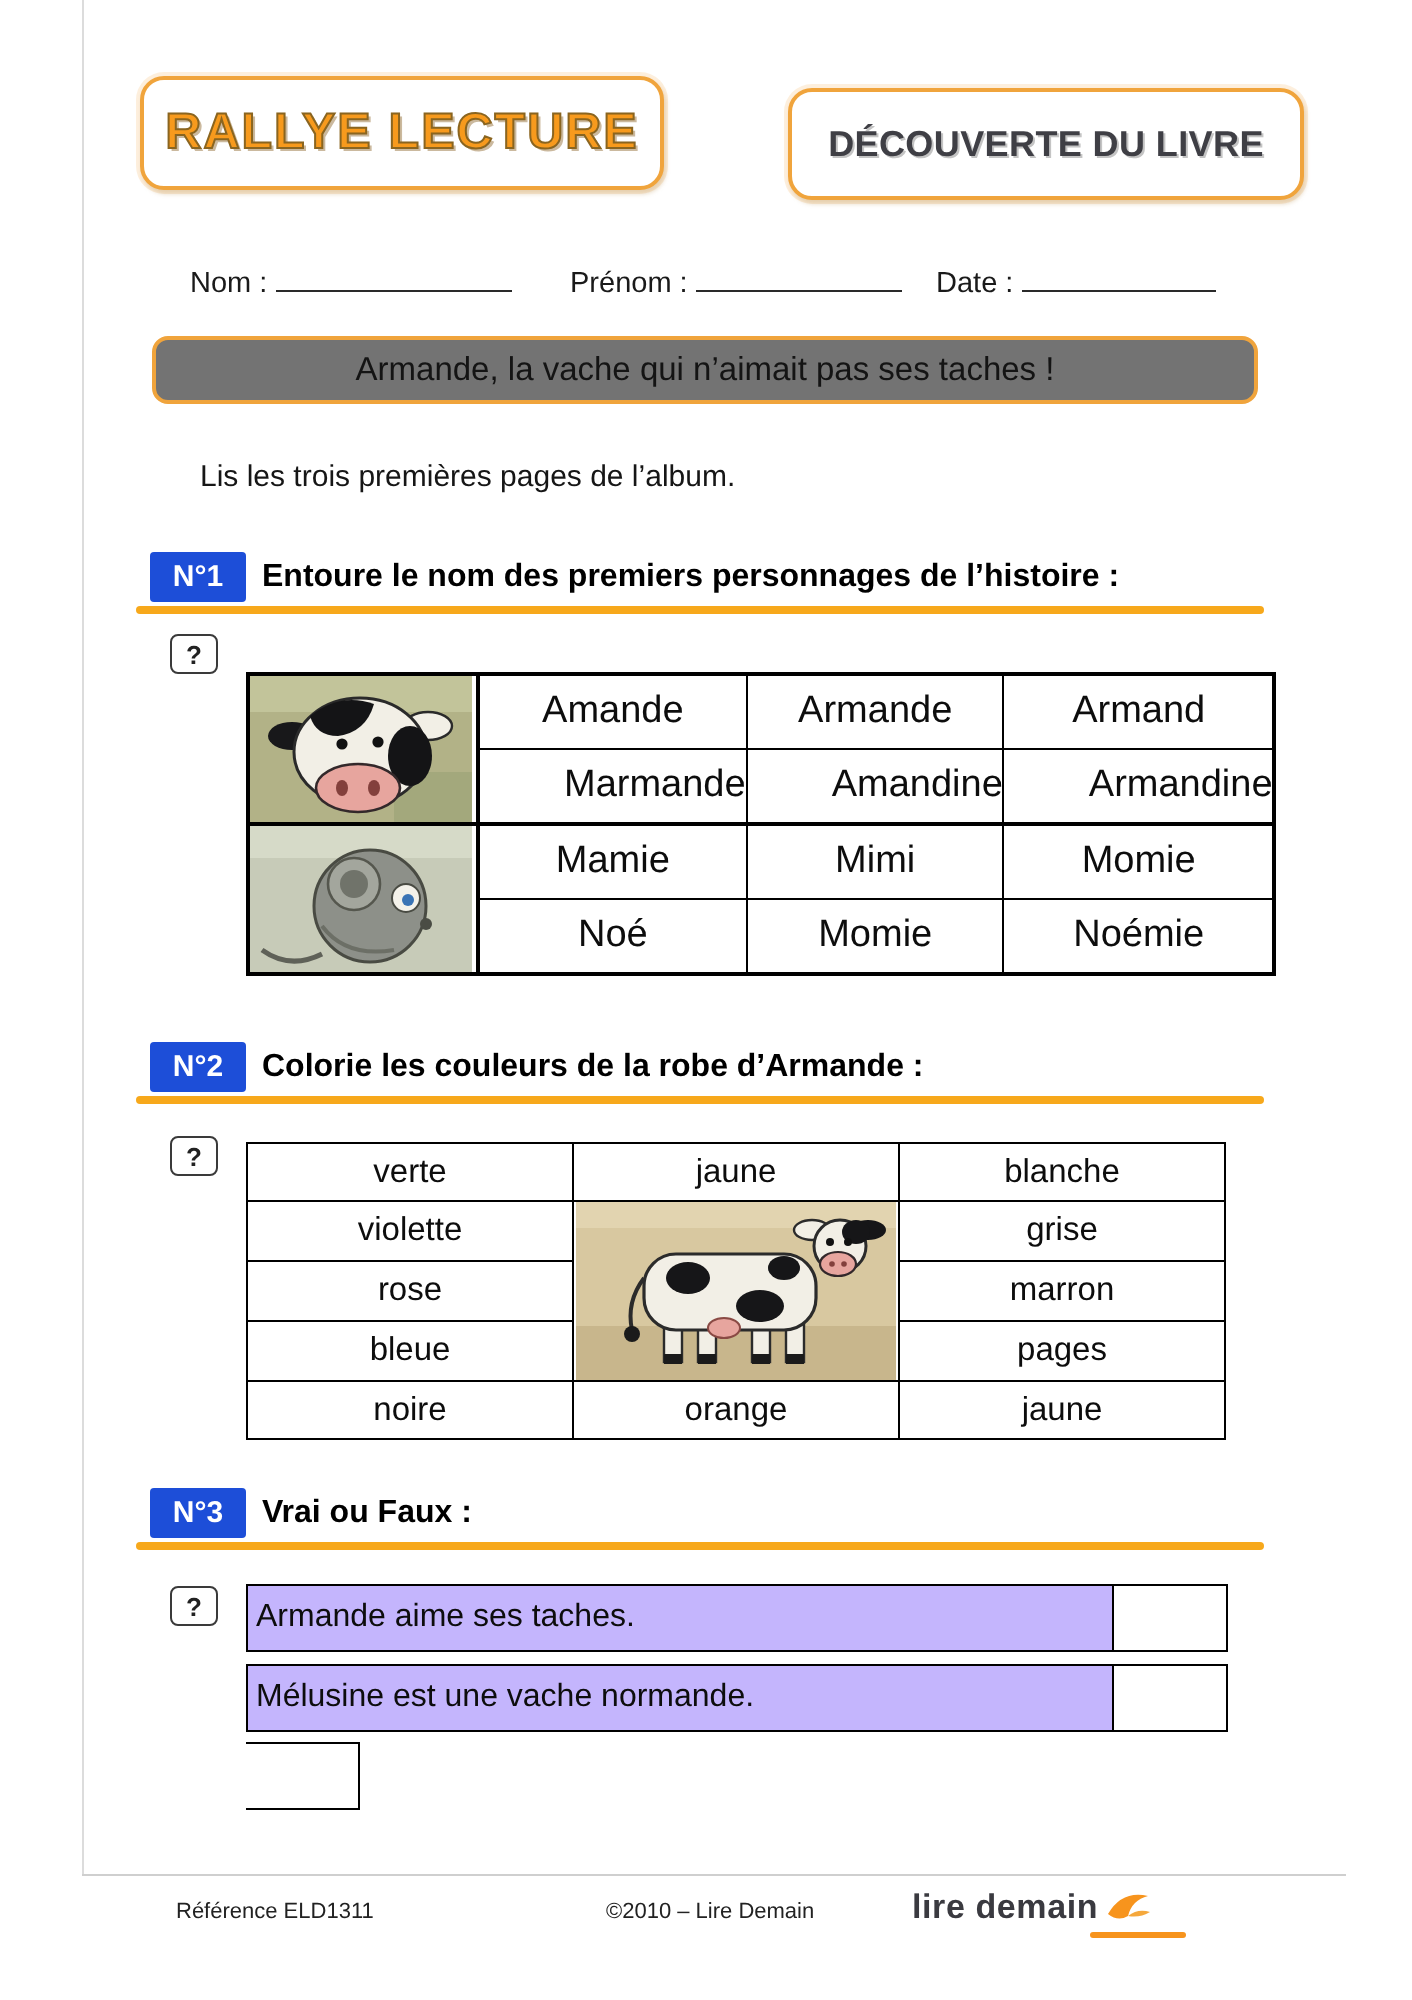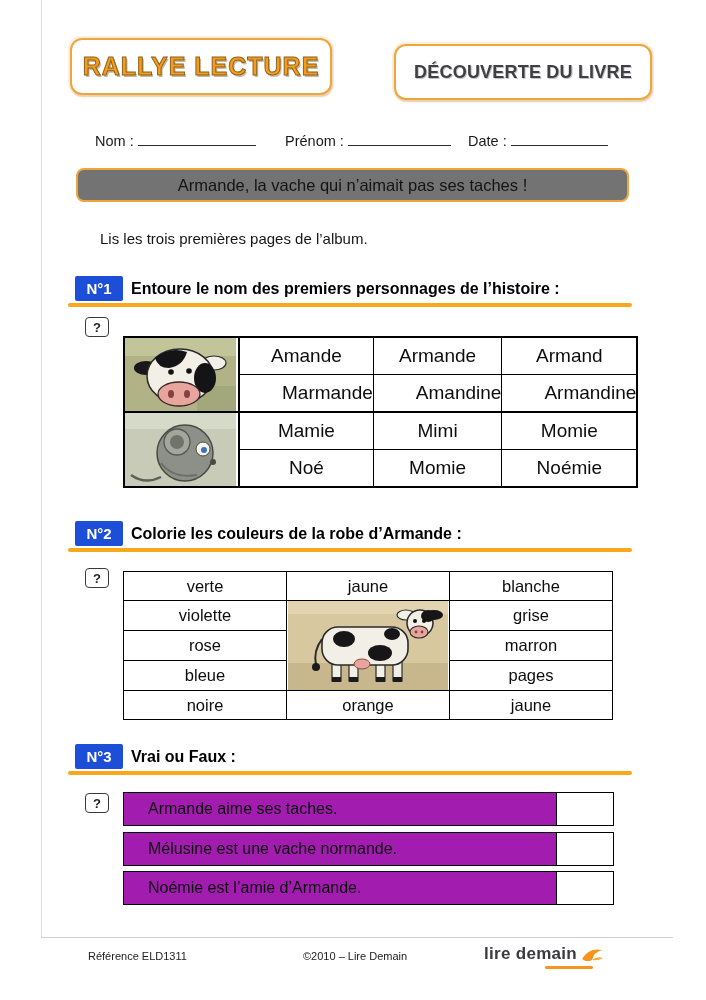--- a/index.html
+++ b/index.html
@@ -41,27 +41,27 @@
 
   
   .t2 { left:123px; top:571px; border:1.6px solid #000; }
   .t2 td { border:1.4px solid #000; width:163px; height:29px; font-size:16.5px; text-align:center; color:#0d0d0d; }
   .t2 td.img-cell2 { padding:0; }
   .t2 td.img-cell2 svg { display:block; margin:0 auto; }
 
   
   .vf-wrap { position:absolute; left:123px; top:792px; width:491px; }
   .vf-row { display:flex; height:34px; margin-bottom:5.5px; }
-  .vf-text { flex:1; border:1.7px solid #000; display:flex; align-items:center; padding-left:24px; font-size:16px; color:#0d0d0d; background:#a21caf; }
+  .vf-text { flex:1; border:1.7px solid #000; display:flex; align-items:center; padding-left:4px; font-size:16px; color:#0d0d0d; background:#c4b5fd; }
   .vf-ans { width:57px; border:1.7px solid #000; border-left:none; background:#fff; }
 
   
   .foot-ref { position:absolute; left:88px; top:950px; font-size:11px; color:#222; }
   .foot-copy { position:absolute; left:303px; top:950px; font-size:11px; color:#222; }
-  .logo-wrap { position:absolute; left:484px; top:944px; display:flex; align-items:flex-end; }
+  .logo-wrap { position:absolute; left:456px; top:944px; display:flex; align-items:flex-start; }
   .logo-text { font-size:17px; font-weight:bold; color:#3a3a40; letter-spacing:0.3px; }
   .logo-sub { position:absolute; left:545px; top:966px; width:48px; height:3px; background:#f7941d; border-radius:2px; }
 </style>
 </head>
 <body>
 
 <div class="page">
 
   <div class="vline"></div>
 
@@ -224,21 +224,20 @@
   <div class="vf-wrap">
     <div class="vf-row">
       <div class="vf-text">Armande aime ses taches.</div>
       <div class="vf-ans"></div>
     </div>
     <div class="vf-row">
       <div class="vf-text">Mélusine est une vache normande.</div>
       <div class="vf-ans"></div>
     </div>
     <div class="vf-row">
-      <div class="vf-text">Noémie est l’amie d’Armande.</div>
       <div class="vf-ans"></div>
     </div>
   </div>
 
   <div class="hline-footer"></div>
   <div class="foot-ref">Référence ELD1311</div>
   <div class="foot-copy">©2010 – Lire Demain</div>
   <div class="logo-wrap">
     <span class="logo-text">lire demain</span>
     <svg width="24" height="18" viewBox="0 0 24 18" style="margin-left:4px;">

